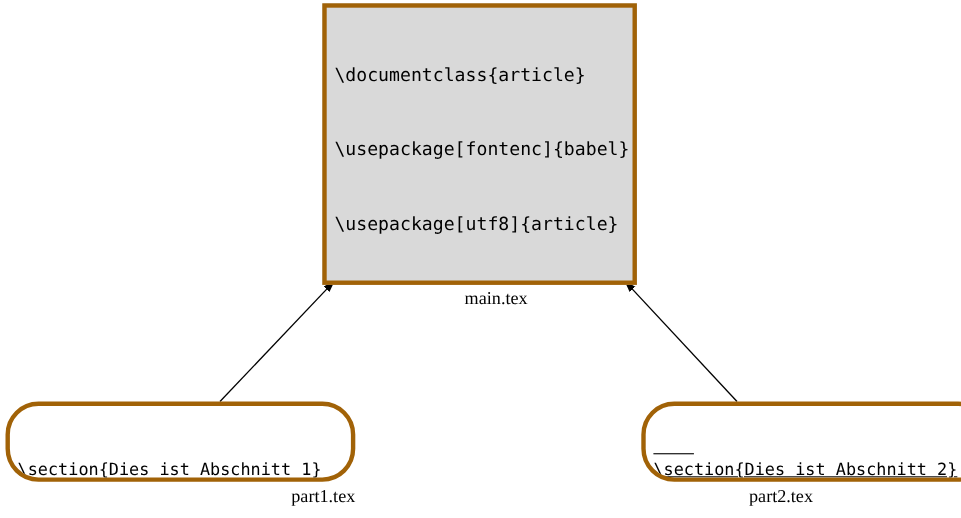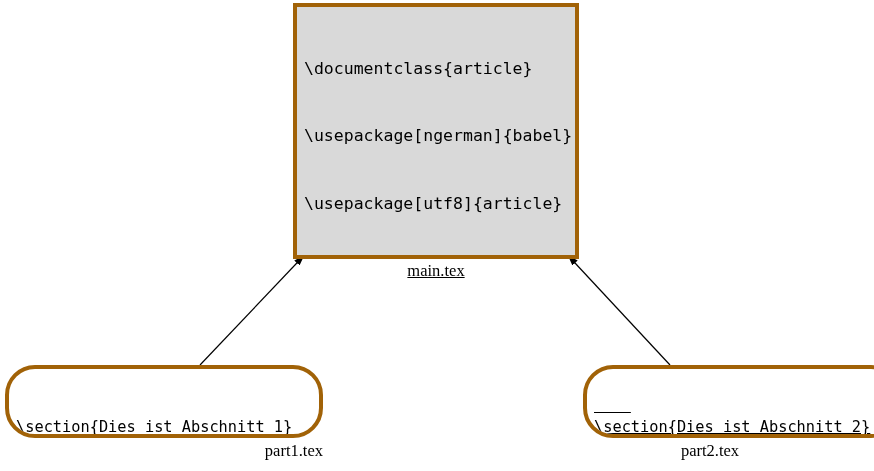--- a/index.html
+++ b/index.html
@@ -67,24 +67,23 @@
   .caption {
     position: absolute;
     font-family: "Liberation Serif", serif;
     font-size: 16.5px;
     line-height: 1;
     text-align: center;
     white-space: nowrap;
     color: #000000;
   }
   #main-file-caption {
-    left: 293px;
+    left: 308px;
     top: 263px;
     width: 286px;
-    text-decoration: underline;
   }
   #part1-file-caption {
     left: 5px;
     top: 443px;
     width: 318px;
     text-align: right;
   }
   #part2-file-caption {
     left: 551px;
     top: 443px;
@@ -101,21 +100,21 @@
       <marker id="arrowhead" markerWidth="9" markerHeight="9" refX="8" refY="3" orient="auto" markerUnits="strokeWidth">
         <path d="M0,0 L9,3 L0,6 z" fill="#000000"></path>
       </marker>
     </defs>
     <line x1="200" y1="365" x2="303.5" y2="256" stroke="#000000" stroke-width="1.2" marker-end="url(#arrowhead)"></line>
     <line x1="670" y1="365" x2="568.5" y2="256" stroke="#000000" stroke-width="1.2" marker-end="url(#arrowhead)"></line>
   </svg>
 
   <div class="code-box" id="main-file-box">
     <div class="code-line">\documentclass{article}</div>
-    <div class="code-line">\usepackage[ngerman]{babel}</div>
+    <div class="code-line">\usepackage[fontenc]{babel}</div>
     <div class="code-line">\usepackage[utf8]{article}</div>
     <div class="code-line">\usepackage[T1]{fontenc}</div>
     
     
     
     
     
     
     
   </div>

